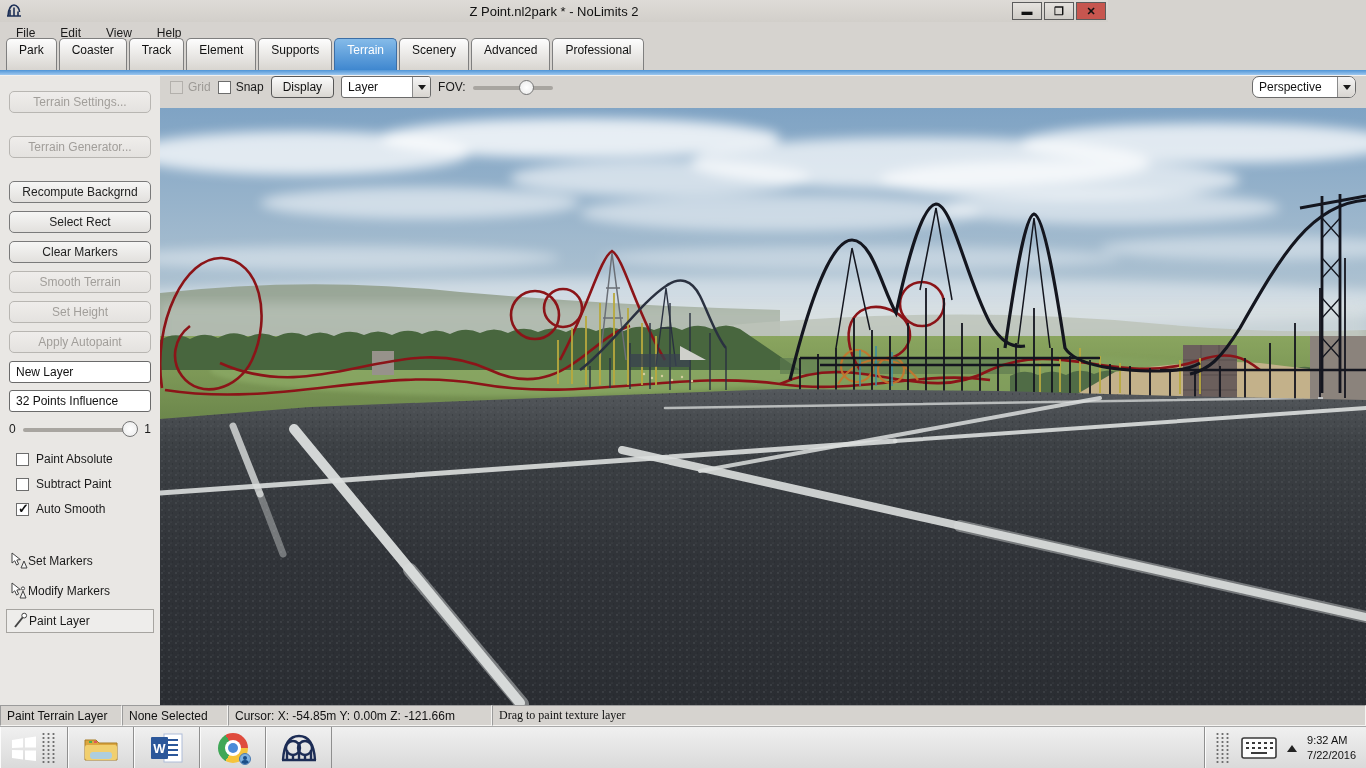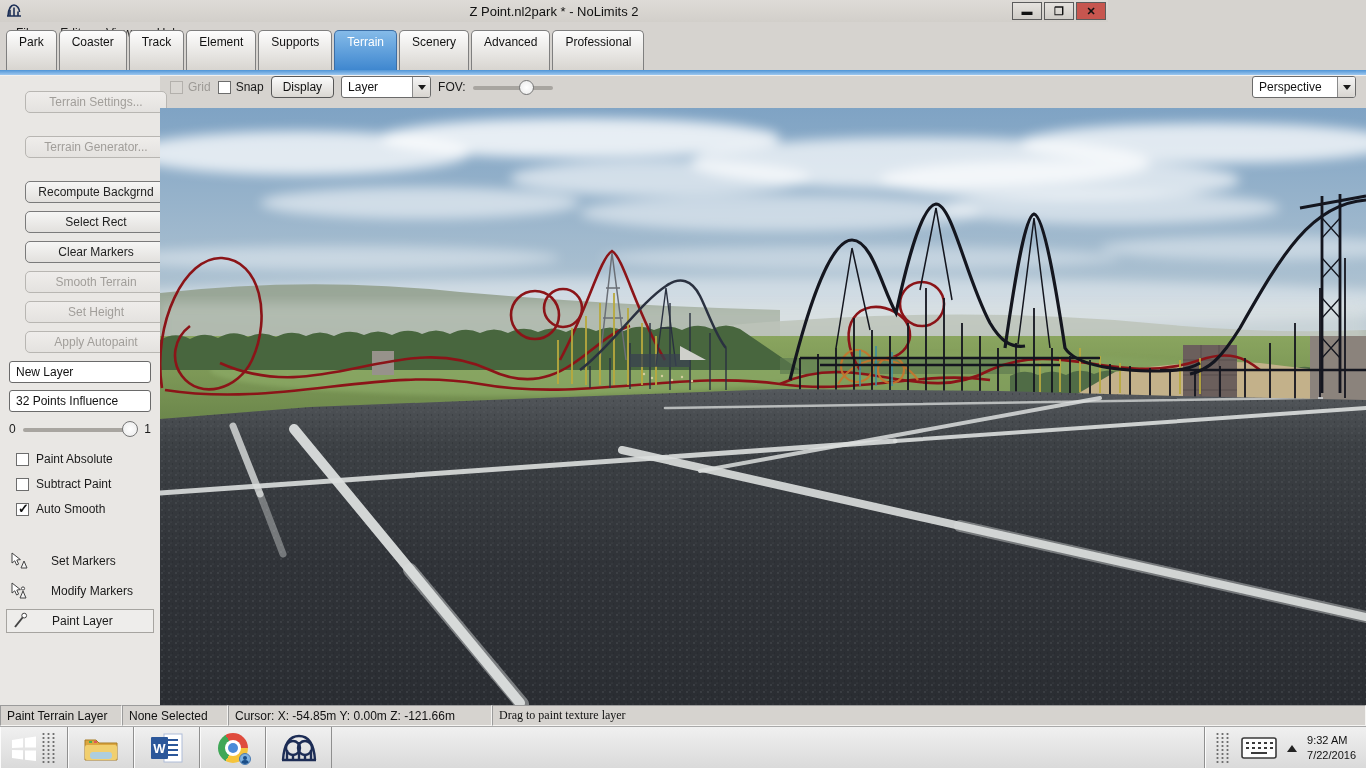--- a/index.html
+++ b/index.html
@@ -18,63 +18,63 @@
   .win-btn.close { background:#c7564f; }
 
   
   .menubar { position:absolute; left:0; top:22px; width:1130px; height:22px; background:#d6d3cf;
     display:flex; align-items:center; padding-left:8px; }
   .menu-item { padding:2px 11px 2px 8px; margin-right:6px; }
 
   
   .tabbar { position:absolute; left:0; top:44px; width:1366px; height:26px; background:#d6d3cf;
     display:flex; align-items:flex-end; padding-left:6px; }
-  .tab { height:40px; padding:4px 12px 0; margin-right:2px; border:1px solid #7f7f7f; border-bottom:none;
+  .tab { height:32px; padding:4px 12px 0; margin-right:2px; border:1px solid #7f7f7f; border-bottom:none;
     border-radius:5px 5px 0 0; background:linear-gradient(#fdfdfd,#d8d5d0); font-size:12px; color:#111; }
   .tab.active { background:linear-gradient(#85bbe9,#3f87cf); color:#fff; border-color:#3c6ea5; }
   .accent-line { position:absolute; left:0; top:70px; width:1366px; height:5px;
     background:linear-gradient(#4f94d6,#9ec8ef); }
 
   
   .toolbar { position:absolute; left:160px; top:75px; width:1206px; height:23px; background:#d6d3cf;
     border-top:1px solid #f2f0ee; display:flex; align-items:center; gap:7px; padding:0 10px; }
   .cb-box { width:13px; height:13px; border:1px solid #6d6d6d; background:#fff; display:inline-block; position:relative; }
   .cb-box.disabled { border-color:#b3b0ac; background:#d9d6d2; }
   .cb-box.checked::after { content:"✓"; position:absolute; left:1px; top:-3px; font-size:13px; font-weight:bold; color:#111; }
   .cb-row { display:flex; align-items:center; gap:5px; }
   .cb-label.disabled { color:#9d9a96; }
   .tb-btn { border:1px solid #565656; border-radius:4px; background:linear-gradient(#fbfbfb,#dad7d2);
     padding:3px 11px; font-size:12px; color:#111; }
   .combo { display:flex; height:22px; border:1px solid #6a6a6a; border-radius:3px; background:#fff; overflow:hidden; }
   .combo .val { padding:3px 6px; font-size:12px; color:#111; white-space:nowrap; }
   .combo .arrow-btn { margin-left:auto; width:18px; background:linear-gradient(#f4f4f4,#d8d5d0);
     border-left:1px solid #8a8a8a; display:flex; align-items:center; justify-content:center; }
   .tri-down { width:0; height:0; border-left:4px solid transparent; border-right:4px solid transparent; border-top:5px solid #1a1a1a; }
-  .combo.w90 { width:90px; } .combo.w110 { width:104px; }
+  .combo.w90 { width:90px; } .combo.w110 { width:104px;border-radius:7px; }
   .slider { position:relative; width:80px; height:15px; }
   .slider .track { position:absolute; left:0; right:0; top:6px; height:4px; background:#a8a5a0; border-radius:2px; }
   .slider .thumb { position:absolute; top:0; width:15px; height:15px; border-radius:50%;
     background:radial-gradient(#ffffff,#e8e8e8); border:1px solid #767676; }
   .tb-right { margin-left:auto; }
 
   
   .sidebar { position:absolute; left:0; top:75px; width:160px; height:630px; background:#e9e7e4;
     border-top:1px solid #f2f0ee; }
   .sb-btn { position:absolute; left:9px; width:142px; height:22px; border:1px solid #7a7a7a; border-radius:5px;
-    background:linear-gradient(#f6f6f5,#e2e0dd); font-size:12px; color:#222; display:flex; align-items:center; justify-content:center;margin-left:16px; }
+    background:linear-gradient(#f6f6f5,#e2e0dd); font-size:12px; color:#222; display:flex; align-items:center; justify-content:center; }
   .sb-btn.disabled { border-color:#b8b6b2; color:#a19e9a; background:linear-gradient(#efedeb,#e4e2df); }
   .sb-combo { position:absolute; left:9px; width:142px;flex-direction:column; }
   .sb-slider { position:absolute; left:9px; width:142px; height:18px; }
   .sb-slider .lab { position:absolute; top:1px; font-size:12px; }
   .sb-slider .lab.min { left:0; } .sb-slider .lab.max { right:0; }
   .sb-slider .track { position:absolute; left:14px; right:14px; top:7px; height:4px; background:#a8a5a0; border-radius:2px; }
   .sb-slider .thumb { position:absolute; top:0; width:16px; height:16px; border-radius:50%;
     background:radial-gradient(#ffffff,#e9e9e9); border:1px solid #767676; }
   .sb-cb { position:absolute; left:16px; display:flex; align-items:center; gap:7px; }
-  .sb-tool { position:absolute; left:6px; width:148px; height:24px; display:flex; align-items:center; gap:23px; padding-left:4px; }
+  .sb-tool { position:absolute; left:6px; width:148px; height:24px; display:flex; align-items:center; gap:0; padding-left:4px; }
   .sb-tool.selected { border:1px solid #a6a4a0; background:#eeedeb; }
 
   
   .viewport { position:absolute; left:160px; top:108px; width:1206px; height:597px; background:#8fa6bd; overflow:hidden; }
 
   
   .statusbar { position:absolute; left:0; top:705px; width:1366px; height:21px; background:#d6d3cf; display:flex; }
   .status-cell { height:21px; border:1px solid; border-color:#9b9b9b #f5f4f2 #f5f4f2 #9b9b9b;
     display:flex; align-items:center; padding:0 6px; font-size:12px; color:#111; white-space:nowrap; }
 

